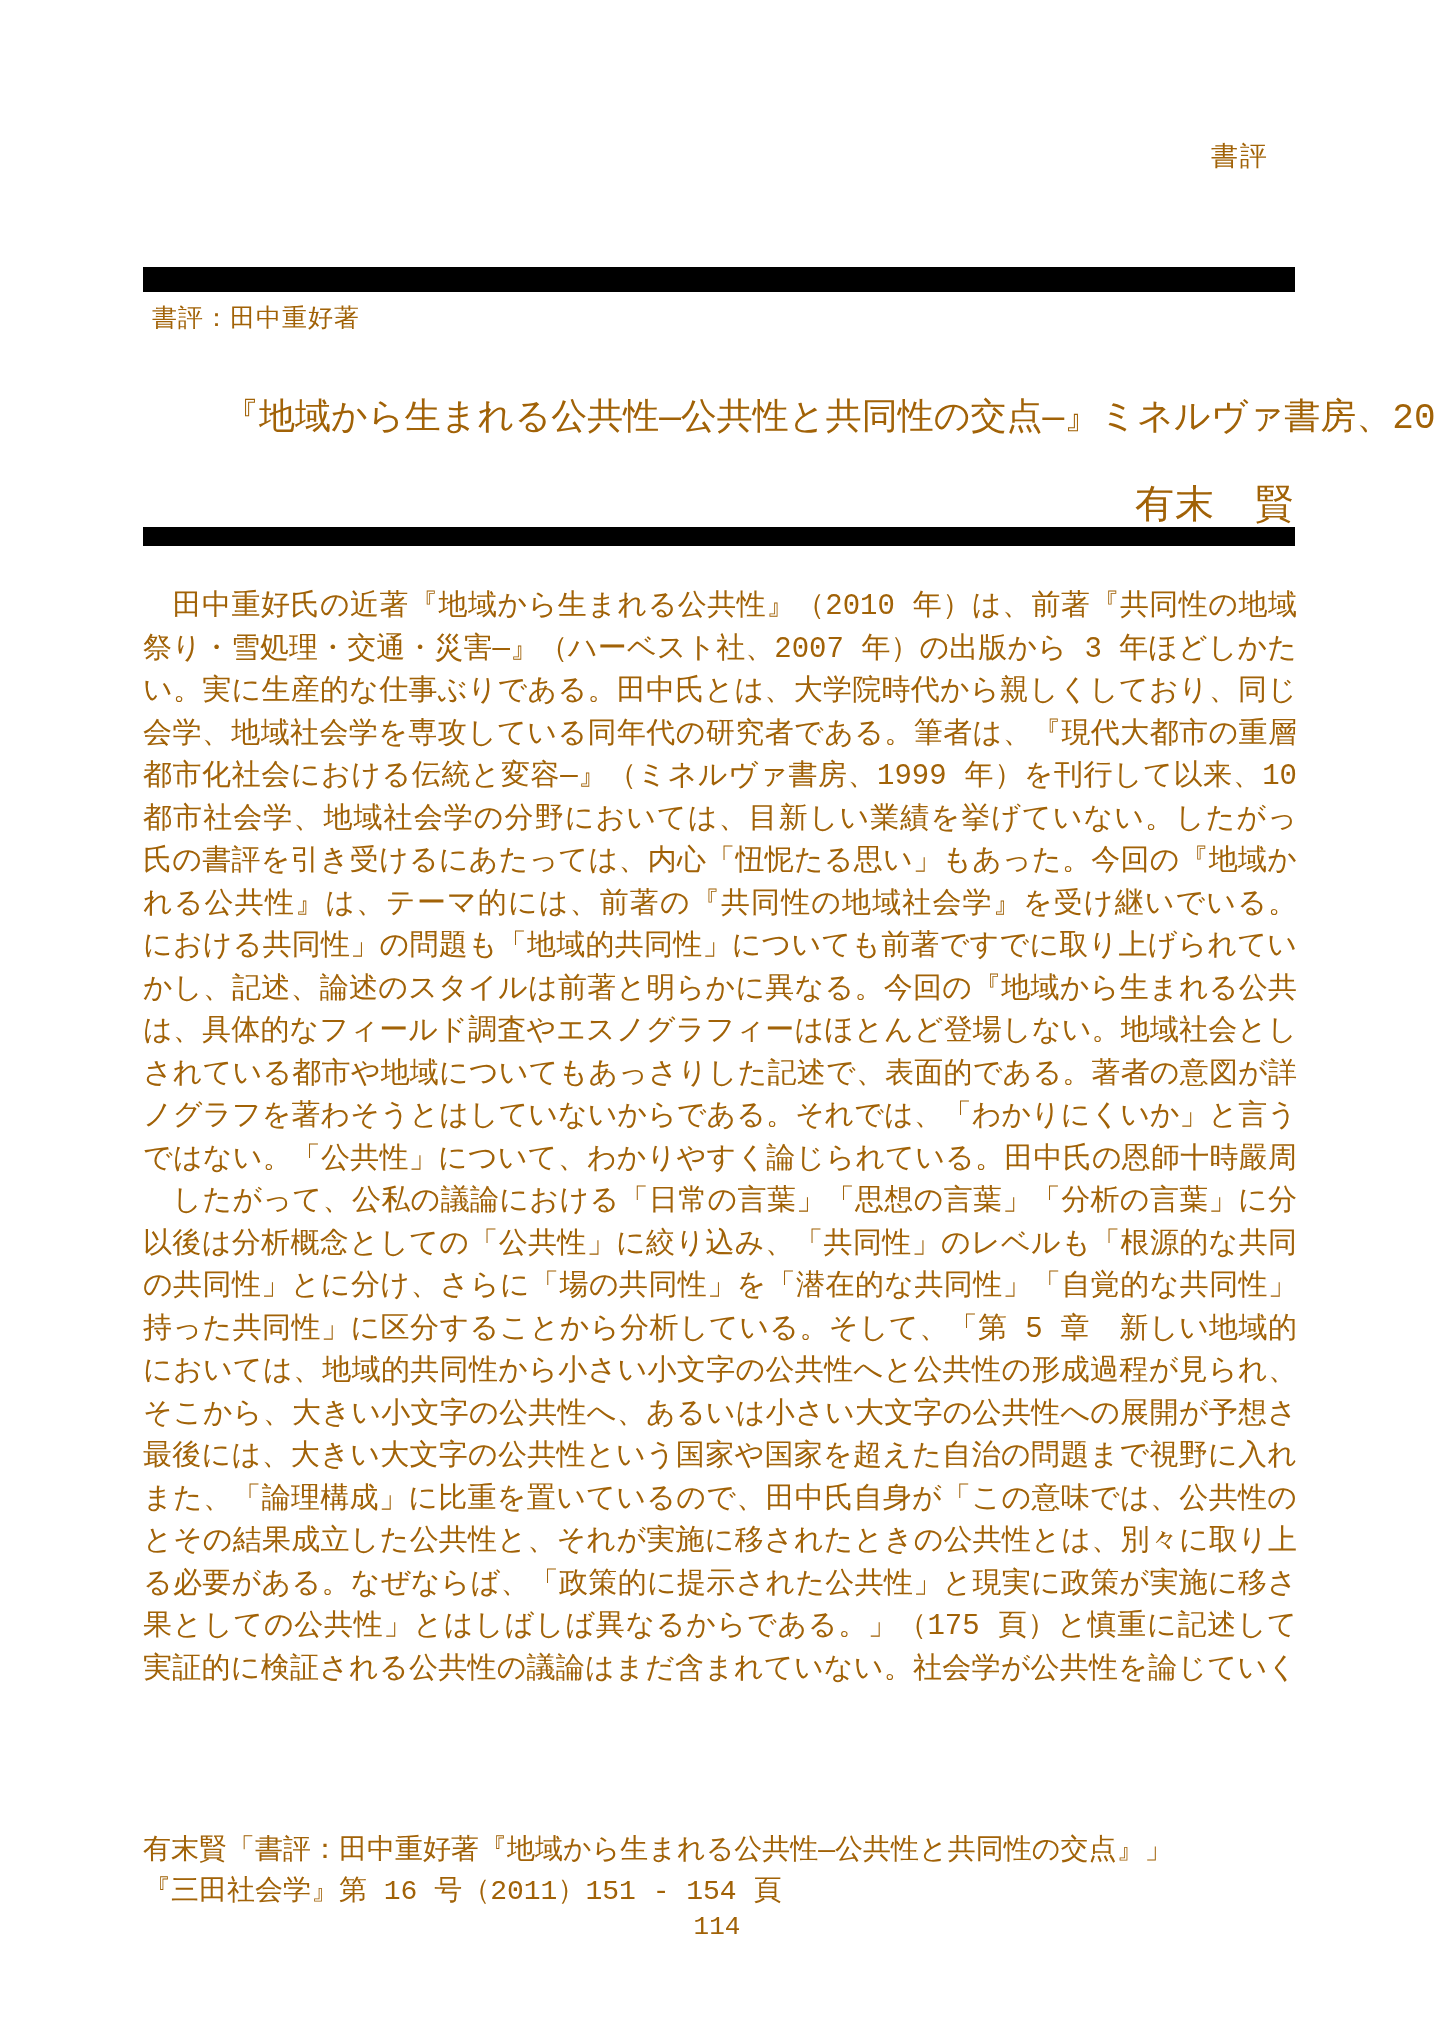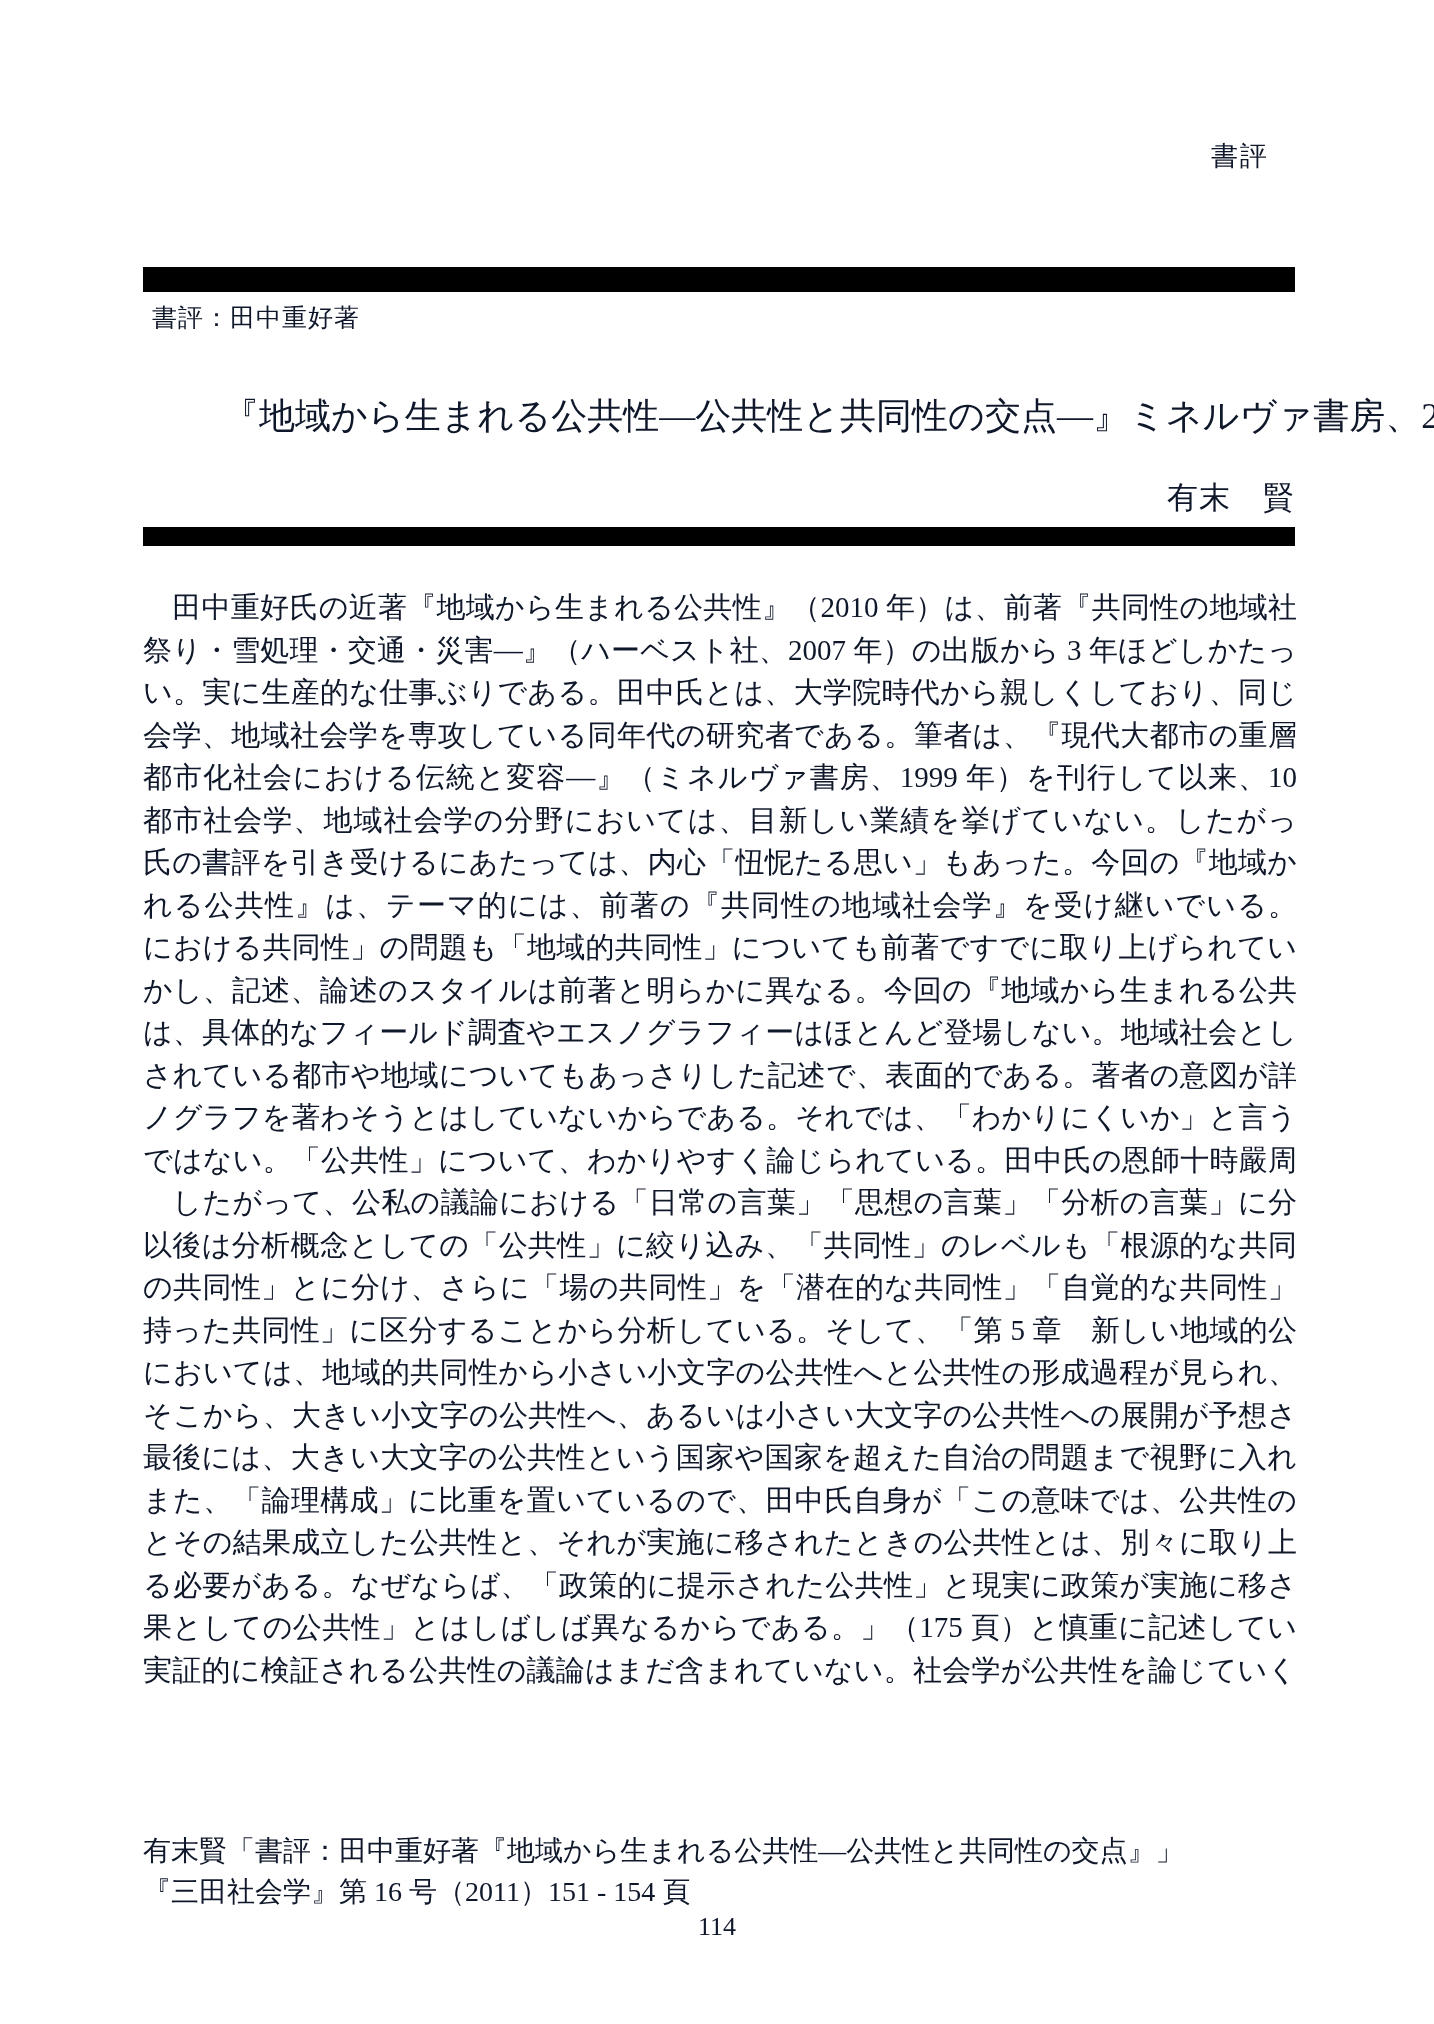--- a/index.html
+++ b/index.html
@@ -6,22 +6,22 @@
     margin: 0;
     padding: 0;
     background: #e8e8e8;
   }
   .page {
     position: relative;
     width: 1434px;
     height: 2024px;
     margin: 0 auto;
     background: #ffffff;
-    color: #0f172a;
-    font-family: Liberation Serif, serif;
+    color: #a16207;
+    font-family: Liberation Mono, monospace;
     overflow: hidden;
   }
   .review-label {
     position: absolute;
     top: 138px;
     left: 143px;
     width: 1152px;
     text-align: right;
     padding-right: 26px;
     box-sizing: border-box;
@@ -54,21 +54,21 @@
     box-sizing: border-box;
     font-size: 36px;
     white-space: pre;
   }
   .doc-author {
     position: absolute;
     top: 477px;
     left: 143px;
     width: 1152px;
     text-align: right;
-    font-size: 31px;
+    font-size: 39px;
     letter-spacing: 1px;
   }
   .body-text {
     position: absolute;
     top: 586px;
     left: 143px;
     width: 1154px;
     font-size: 29px;
   }
   .body-text .line {

